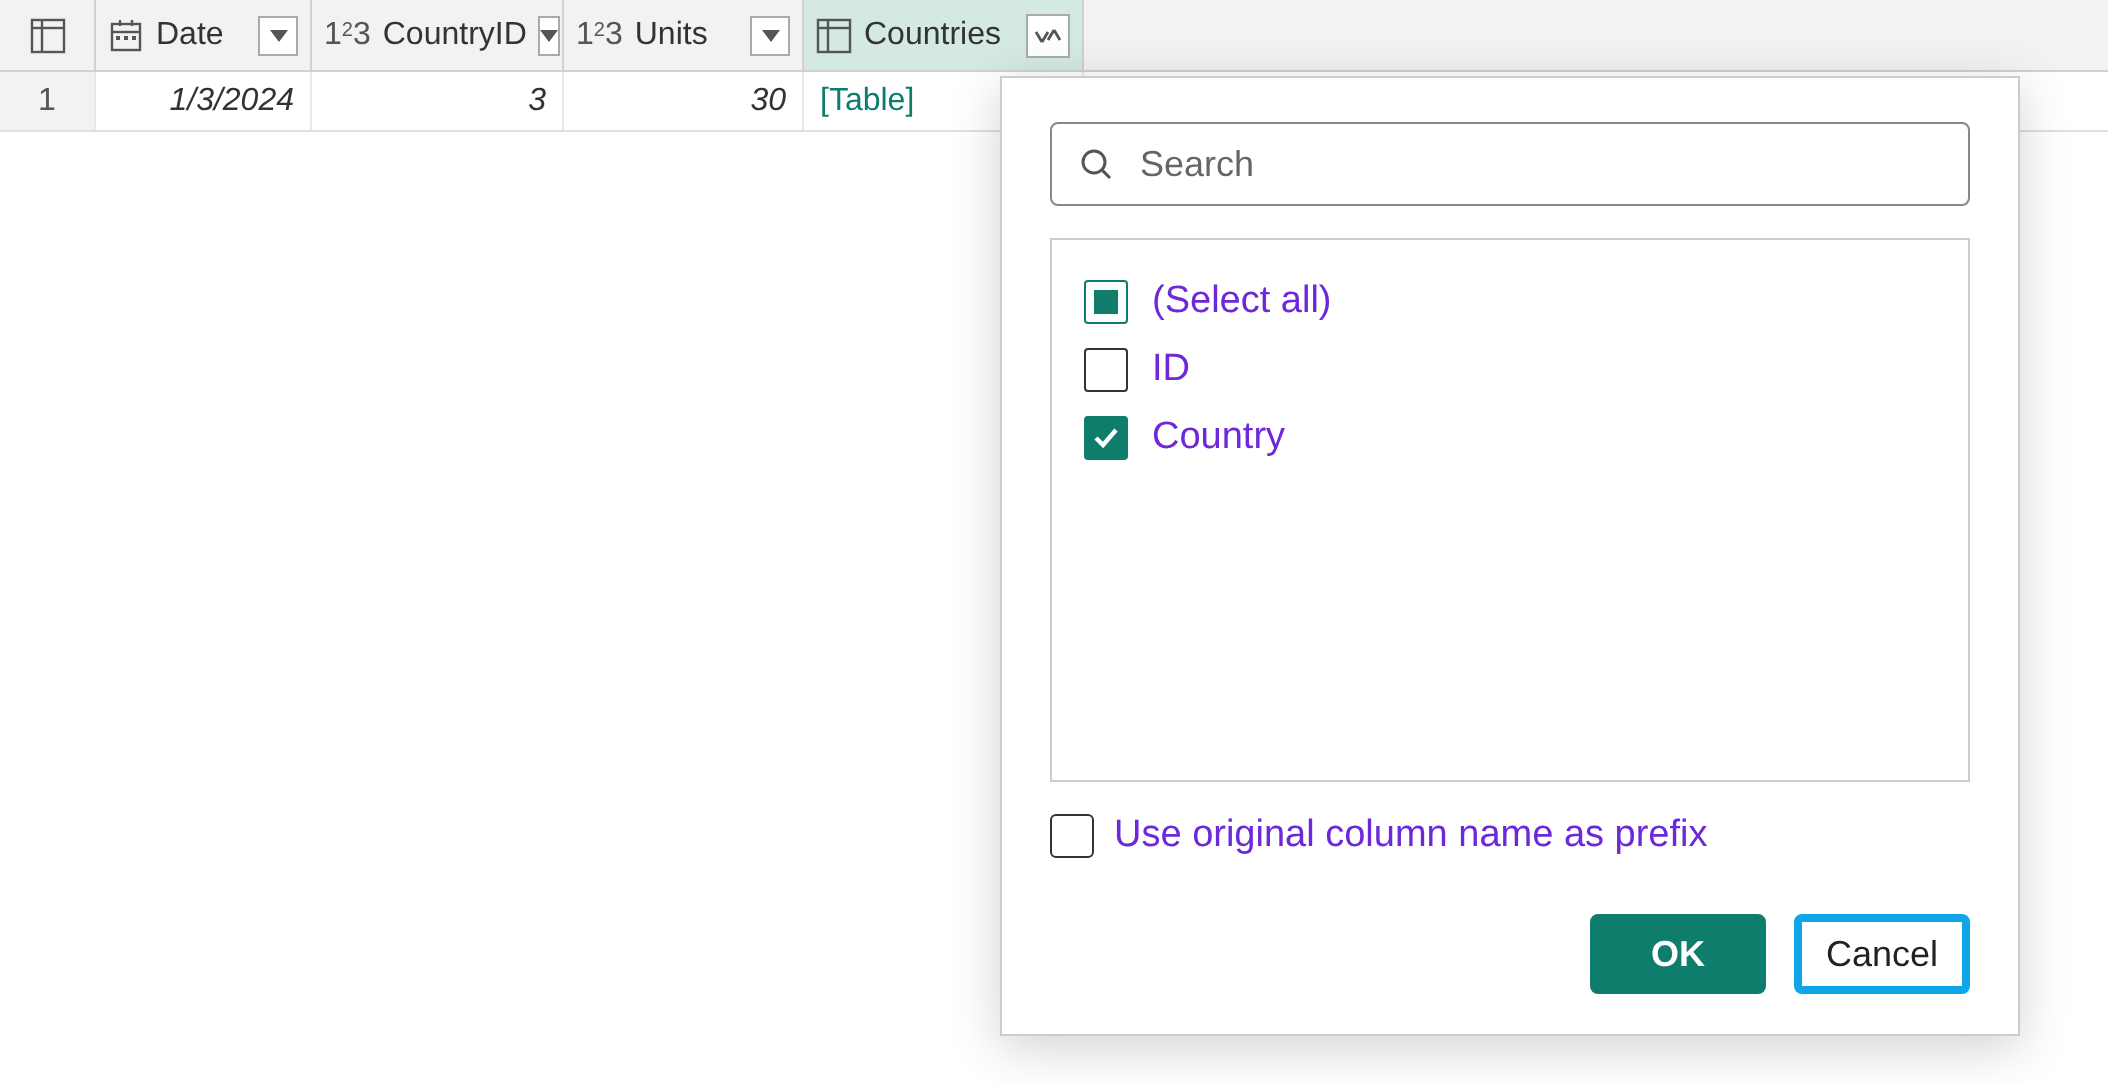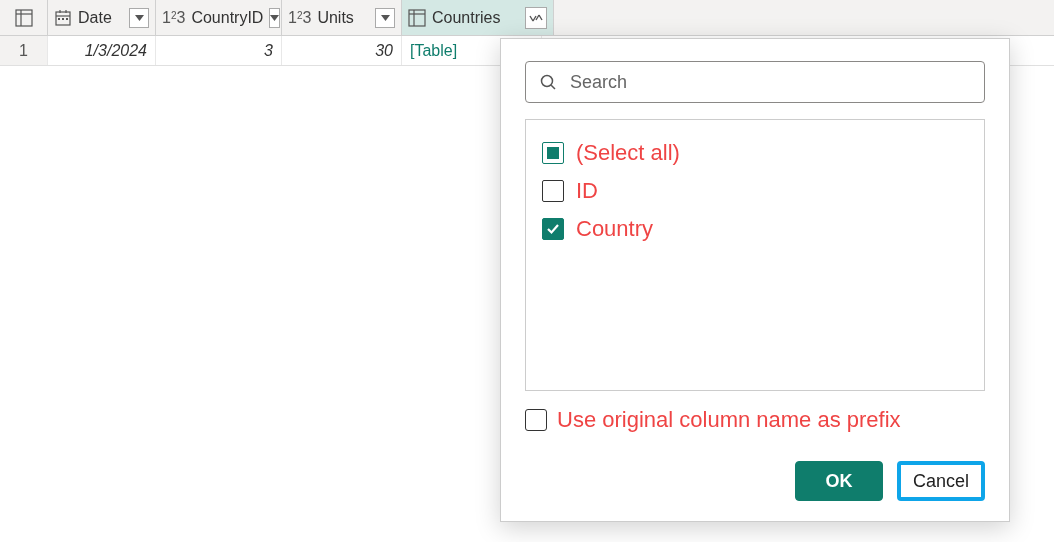--- a/index.html
+++ b/index.html
@@ -26,21 +26,21 @@
     padding: 16px 6px;
     gap: 6px;
     position: relative;
     background: #f3f2f1;
   }
   .hdr-cell.selected { background: #d4e8e4; }
   .col-index { width: 48px; justify-content: center; }
   .col-date  { width: 108px; }
   .col-cid   { width: 126px; }
   .col-units { width: 120px; }
-  .col-countries { width: 152px; }
+  .col-countries { width: 140px; }
   .hdr-label { flex: 1; color: #333; }
   .drop-btn {
     width: 20px; height: 20px;
     border: 1px solid #aaa;
     background: #fff;
     display: flex; align-items: center; justify-content: center;
     cursor: pointer;
   }
   .expand-btn {
     width: 22px; height: 22px;
@@ -117,21 +117,21 @@
     border-radius: 2px;
     display: flex; align-items: center; justify-content: center;
     flex-shrink: 0;
   }
   .chk.checked { background: #0f7d6c; border-color: #0f7d6c; }
   .chk.indet { border-color: #0f7d6c; }
   .chk .indet-box {
     width: 12px; height: 12px; background: #0f7d6c;
   }
   .chk.checked svg { color: #fff; }
-  .chk-label { font-size: 22px; color: #ef4444; }
+  .chk-label { font-size: 19px; color: #6d28d9; }
   .prefix-row {
     display: flex; align-items: center; gap: 10px;
     margin-bottom: 28px;
   }
   .prefix-row .chk { border-radius: 3px; }
   .btn-row {
     display: flex; justify-content: flex-end; gap: 14px;
   }
   .btn {
     min-width: 88px; height: 40px;

